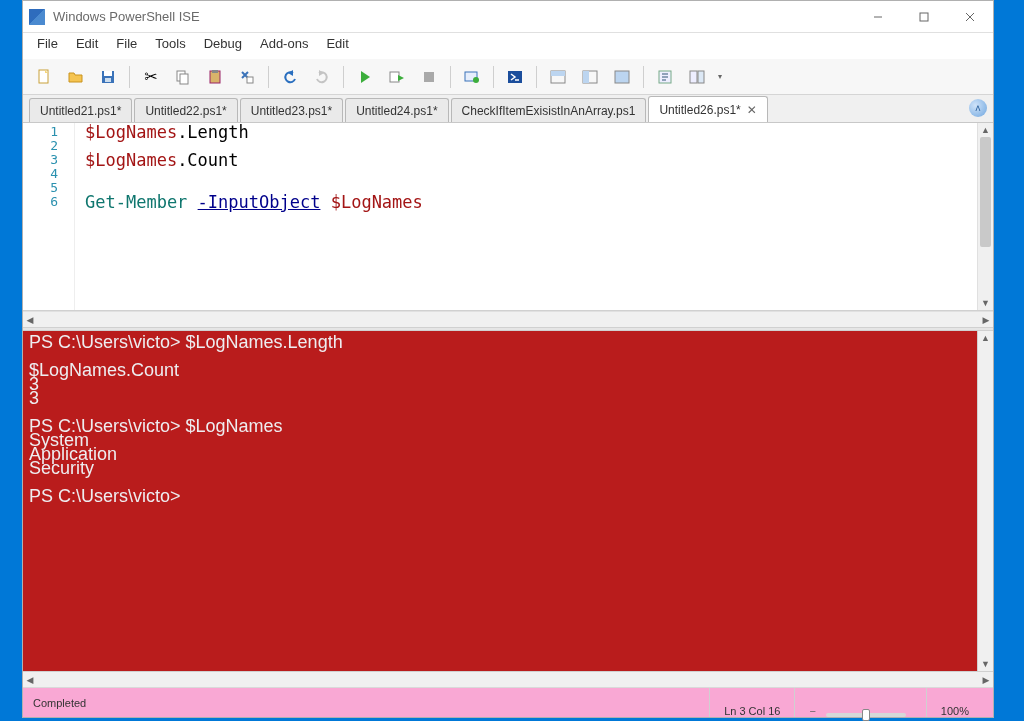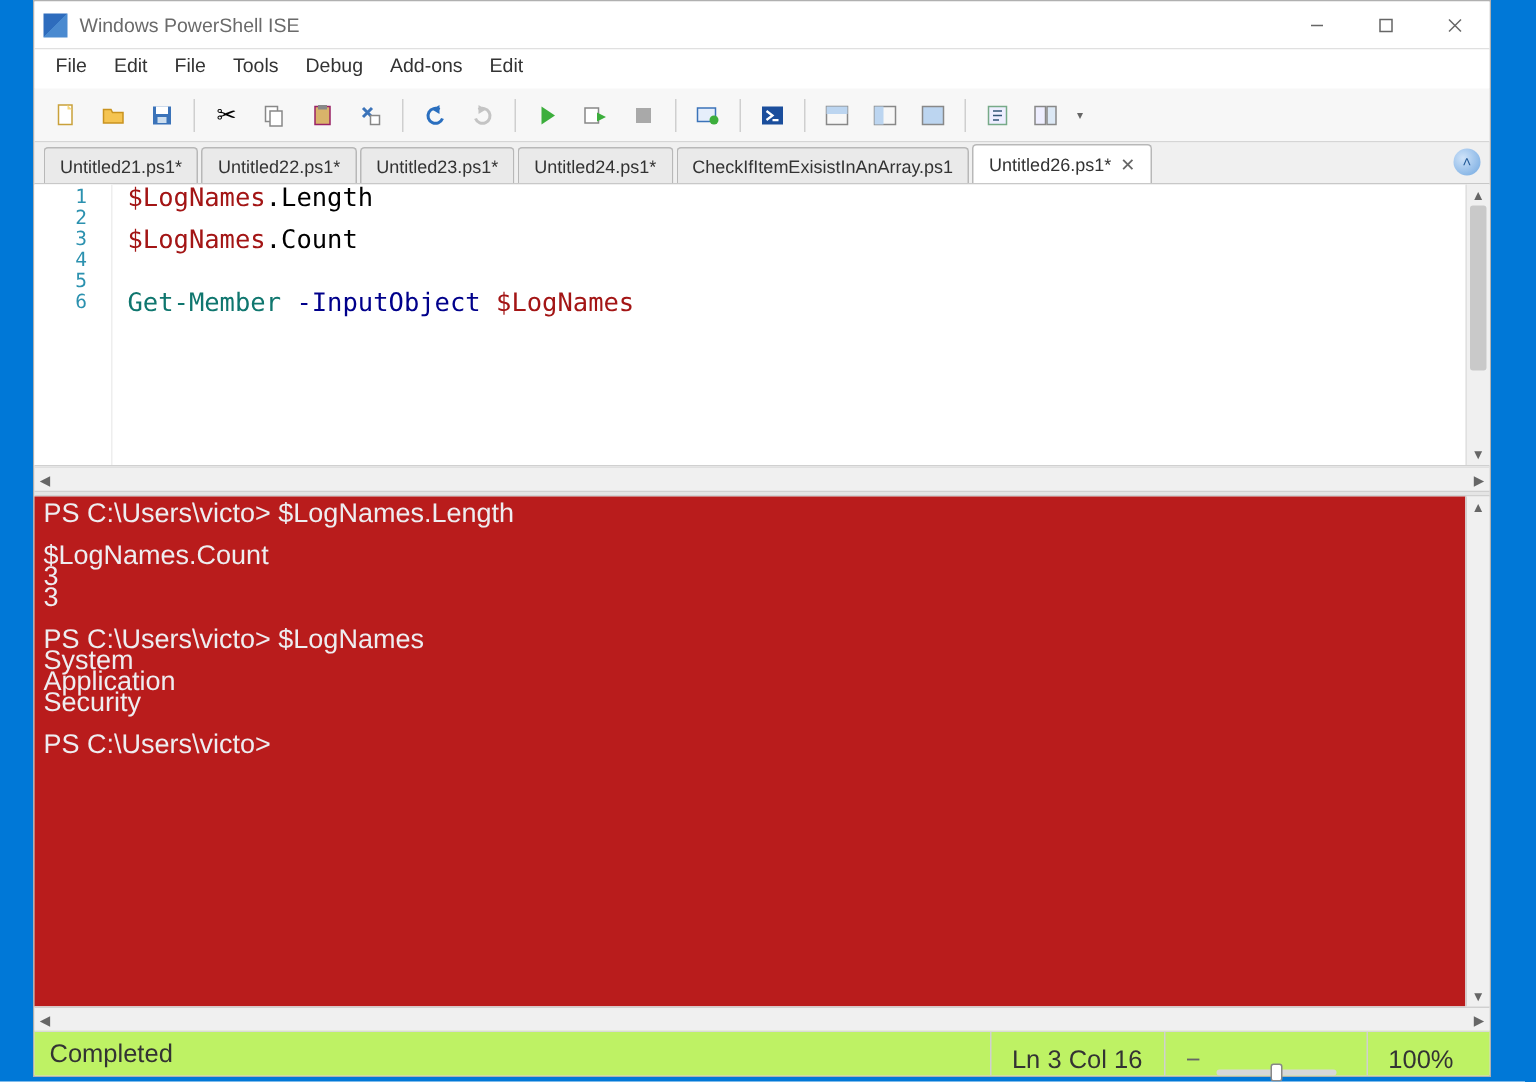--- a/index.html
+++ b/index.html
@@ -150,21 +150,21 @@
   flex: 1;
   font-family: Consolas, monospace;
   font-size: 17px;
   padding: 2px 0 0 10px;
   white-space: pre;
   color: #000;
   line-height: 14px;
 }
 .tok-var { color: #a31515; }
 .tok-cmd { color: #0f766e; }
-.tok-param { color: #00008b; }
+.tok-param { color: #00008b; text-decoration: underline; }
 .tok-mem { color: #000; }
 .editor-vscroll {
   width: 16px;
   background: #f0f0f0;
   border-left: 1px solid #e0e0e0;
   position: relative;
 }
 .editor-vscroll .thumb {
   position: absolute;
   left: 2px; right: 2px;
@@ -227,26 +227,26 @@
   border-top: 1px solid #d0d0d0;
   position: relative;
 }
 .console-hscroll .arr {
   position: absolute; top:0; bottom:0; width:14px;
   display:flex; align-items:center; justify-content:center;
   color:#666; font-size:9px;
 }
 .statusbar {
   height: 30px;
-  background: #bef264;
+  background: #f9a8d4;
   border-top: 1px solid #d9d9d9;
   display: flex;
   align-items: center;
   padding: 0 10px;
-  font-size: 17px;
+  font-size: 11px;
   color: #333;
 }
 .statusbar .flex { flex: 1; }
 .statusbar .cell {
   padding: 0 14px;
   border-left: 1px solid #d0d0d0;
   height: 100%;
   display: flex; align-items: flex-end;
 }
 .slider-track {

